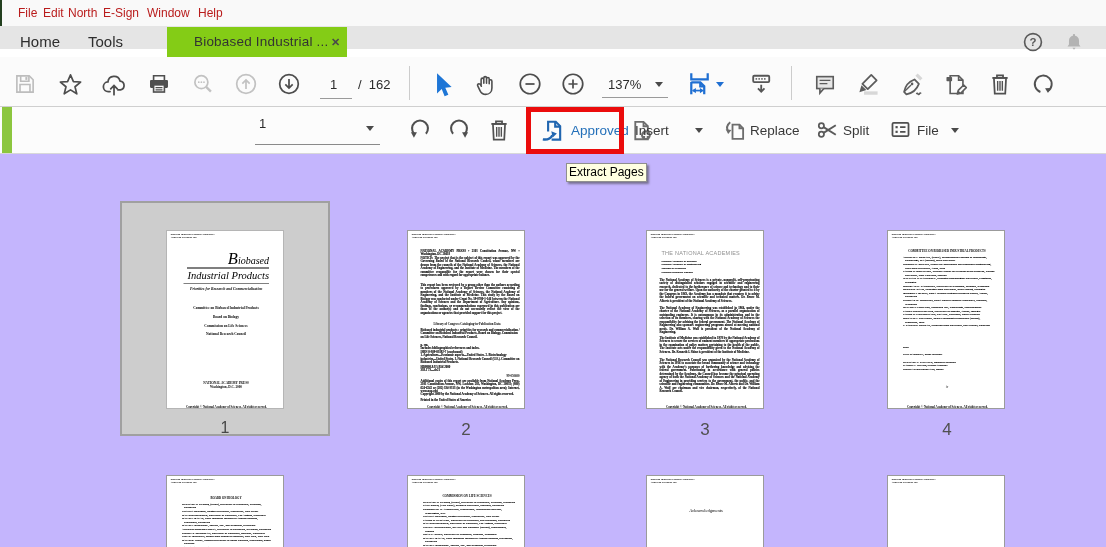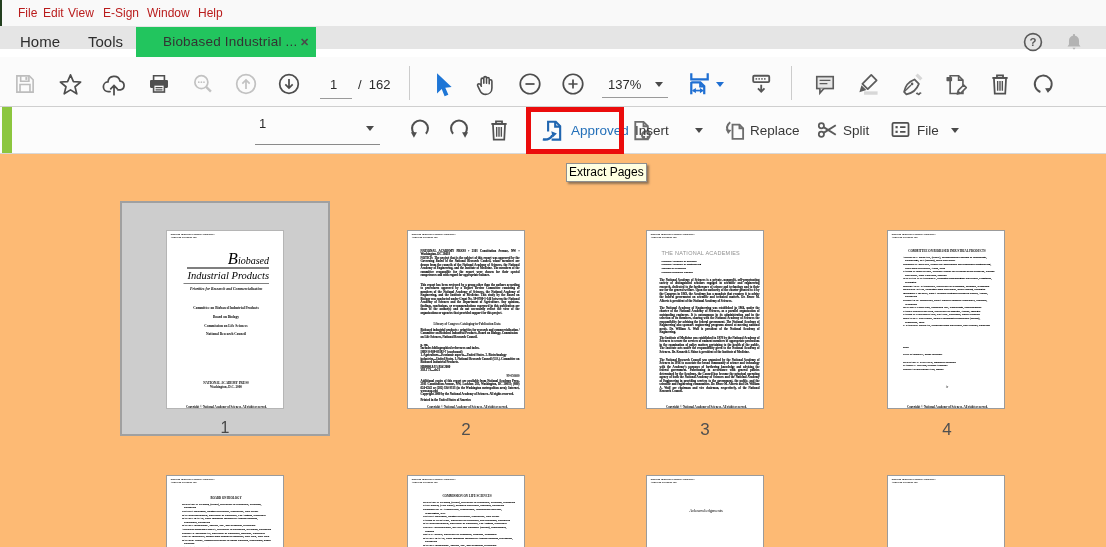--- a/index.html
+++ b/index.html
@@ -1,50 +1,50 @@
 <!DOCTYPE html>
 <html><head><meta charset="utf-8"><style>
 *{margin:0;padding:0;box-sizing:border-box}
 html,body{width:1106px;height:547px;overflow:hidden;background:#fff;font-family:"Liberation Sans",sans-serif}
 #menubar{position:absolute;left:0;top:0;width:1106px;height:26px;background:#f9f9f9}
 .mi{position:absolute;top:0;line-height:26px;font-size:12px;color:#b91c1c}
 #dg{position:absolute;left:0;top:0;width:2px;height:26px;background:#23401f}
 #tabbar{position:absolute;left:0;top:26px;width:1106px;height:23px;background:#e5e5e5}
 .tabt{position:absolute;font-size:15px;color:#2e2e2e;top:0;line-height:31px}
-#doctab{position:absolute;left:136px;top:1px;width:180px;height:30px;background:#22c55e}
+#doctab{position:absolute;left:167px;top:1px;width:180px;height:30px;background:#84cc16}
 #dtxt{position:absolute;left:27px;top:0;line-height:30px;font-size:13.5px;color:#333;letter-spacing:.2px}
 #tabx{position:absolute;left:164px;top:0;line-height:30px;font-size:11px;color:#4a4a4a;font-weight:700}
 #toolbar{position:absolute;left:0;top:57px;width:1106px;height:50px;background:#fbfbfb;border-bottom:1px solid #cfcfcf}
 #orgrow{position:absolute;left:0;top:107px;width:1106px;height:47px;background:#fcfcfc;border-bottom:1px solid #d8d8d8}
 #green{position:absolute;left:2px;top:0;width:10px;height:46px;background:#8cc63f}
 #orgtitle{position:absolute;left:24px;top:0;line-height:46px;font-size:16px;font-weight:700;color:#222;letter-spacing:-.2px}
 svg.ic{position:absolute}
 .vdiv{position:absolute;width:1px;background:#cccccc}
 .tt{font-size:13px;color:#2b2b2b;position:absolute}
 .ul{position:absolute;height:1px;background:#9a9a9a}
 .caret{position:absolute;width:0;height:0;border-left:4.5px solid transparent;border-right:4.5px solid transparent;border-top:5px solid #4a4a4a}
 #redbox{position:absolute;left:526px;top:107px;width:98px;height:47px;border:5px solid #eb0c0c}
 #tooltip{z-index:9;position:absolute;left:566px;top:163px;height:19px;background:#ffffe1;border:1px solid #8f8f8f;box-shadow:2px 2px 2px rgba(60,60,60,.55);font-size:12px;color:#000;line-height:17px;white-space:nowrap;padding:0 2px}
 .btxt{position:absolute;top:0;line-height:47px;font-size:13.5px;color:#383838}
-#content{position:absolute;left:0;top:154px;width:1106px;height:393px;background:#fdba74}
+#content{position:absolute;left:0;top:154px;width:1106px;height:393px;background:#c4b5fd}
 #selbox{position:absolute;left:120px;top:47px;width:210px;height:235px;background:#cdcdcd;border:2px solid #a0a0a0}
 .pg{position:absolute;width:118px;height:179px;background:#fff;border:1px solid #9b9b9b;overflow:hidden}
 .pin{position:absolute;left:0;top:0;width:236px;height:354px;transform:scale(.5);transform-origin:0 0;font-family:"Liberation Serif",serif;color:#000}
 .pnum{position:absolute;width:60px;text-align:center;font-size:17px;color:#505050}
 .hdr{position:absolute;left:7px;top:4px;font-weight:700;font-family:"Liberation Serif",serif}
 .hdr div{white-space:nowrap;overflow:hidden;font-size:5px;line-height:5.5px}
 .ftr{position:absolute;left:38px;top:348px;width:160px;font-size:6px;font-weight:700;text-align:center;white-space:nowrap}
 .jt{position:absolute;text-align:justify;font-size:6px;line-height:7px;font-weight:700;-webkit-text-stroke:.2px #000}
 .nl{font-size:5.5px;line-height:7.2px;font-weight:700;white-space:nowrap;-webkit-text-stroke:.2px #000}
 </style></head><body>
 <div id="menubar">
  <div id="dg"></div>
  <span class="mi" style="left:18px">File</span>
  <span class="mi" style="left:43px">Edit</span>
- <span class="mi" style="left:68px">View</span>
+ <span class="mi" style="left:68px">North</span>
  <span class="mi" style="left:103px">E-Sign</span>
  <span class="mi" style="left:147px">Window</span>
  <span class="mi" style="left:198px">Help</span>
 </div>
 <div id="tabbar">
  <span class="tabt" style="left:20px">Home</span>
  <span class="tabt" style="left:88px">Tools</span>
  <div id="doctab">
       <span id="dtxt">Biobased Industrial ...</span>
       <span id="tabx">✕</span>

